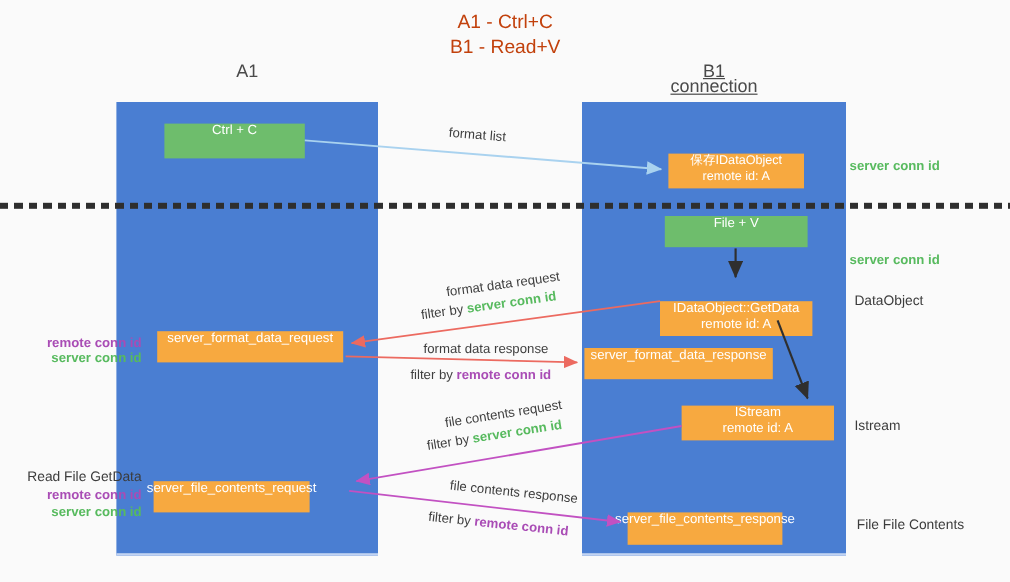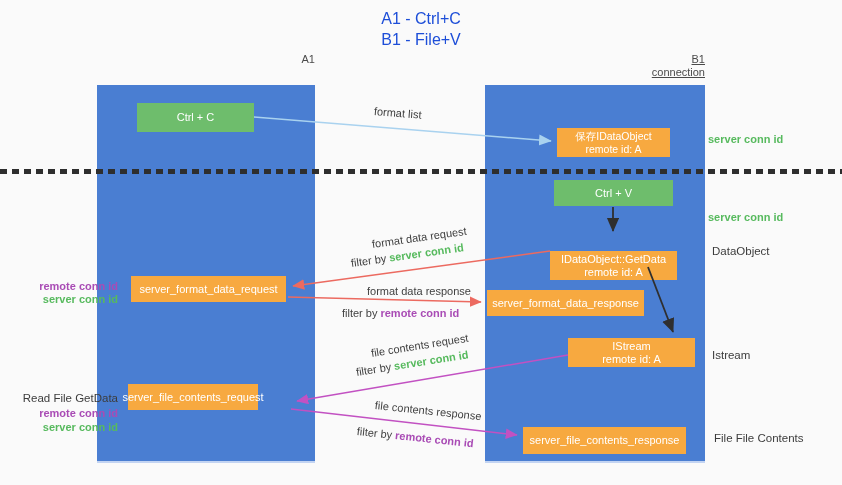--- a/index.html
+++ b/index.html
@@ -1,32 +1,32 @@
 <!DOCTYPE html>
 <html style="--column-blue: #4a7ed2; --box-green: #6ebd6c; --box-orange: #f7a940; --green-text: #57ba5e; --purple-text: #a94cb5; --red-arrow: #ec6a60; --magenta-arrow: #c251c2; --light-blue-arrow: #a9d2ef; --black-arrow: #2f2f2f;"><head>
 <meta charset="utf-8">
 <style>
   html,body{margin:0;padding:0;background:#fafafa;font-family:"Liberation Sans",sans-serif;}
   .canvas{position:relative;width:842px;height:485px;background:#fafafa;overflow:hidden;}
 
   .title{position:absolute;left:0;top:8px;width:842px;text-align:center;z-index:6;}
-  .title div{font-size:16px;line-height:21px;color:#1d4ed8;}
+  .title div{font-size:16px;line-height:21px;color:#c2410c;}
 
   .col{position:absolute;top:85px;height:376px;background:var(--column-blue);z-index:1;border-bottom:2px solid #c3d4f2;}
   .col-left{left:97px;width:218px;}
   .col-right{left:485px;width:220px;}
 
-  .col-header{position:absolute;top:53px;text-align:right;font-size:11px;line-height:13px;color:#4a4a4a;z-index:6;}
+  .col-header{position:absolute;top:53px;text-align:center;font-size:15px;line-height:13px;color:#4a4a4a;z-index:6;}
   .col-header.left{left:97px;width:218px;}
   .col-header.right{left:485px;width:220px;text-decoration:underline;}
 
   .dotted{position:absolute;left:0;top:169px;width:842px;height:5px;z-index:3;
     background:repeating-linear-gradient(90deg,#2e2e2e 0 7px,transparent 7px 12px);}
 
-  .box{position:absolute;z-index:4;display:flex;flex-direction:column;align-items:center;justify-content:center;
+  .box{position:absolute;z-index:4;display:flex;flex-direction:column;align-items:center;
     color:#fff;font-size:11px;line-height:13px;text-align:center;}
   .box.green{background:var(--box-green);}
   .box.orange{background:var(--box-orange);}
 
   .side-label{position:absolute;z-index:6;font-size:11.5px;color:#3c3c3c;white-space:nowrap;}
   .side-label.green{color:var(--green-text);font-weight:bold;font-size:11px;}
   .side-label.purple{color:var(--purple-text);font-weight:bold;font-size:11px;}
   .side-label.right-align{text-align:right;width:118px;left:0;}
 
   .arrow-label{position:absolute;z-index:6;font-size:11px;color:#3f3f3f;white-space:nowrap;transform-origin:left center;}
@@ -36,21 +36,21 @@
 
   svg.arrows{position:absolute;left:0;top:0;z-index:5;pointer-events:none;}
 </style>
 </head>
 <body>
 
 <div class="canvas">
 
   <div class="title">
     <div>A1 - Ctrl+C</div>
-    <div>B1 - File+V</div>
+    <div>B1 - Read+V</div>
   </div>
 
   <div class="col-header left">
     <div>A1</div>
   </div>
   <div class="col-header right">
     <div>B1</div>
     <div>connection</div>
   </div>
 
@@ -62,46 +62,46 @@
   <div class="box green" style="left:137px;top:103px;width:117px;height:29px">
     <div>Ctrl + C</div>
   </div>
 
   <div class="box orange" style="left:557px;top:128px;width:113px;height:29px;font-size:10.5px">
     <div>保存IDataObject</div>
     <div>remote id: A</div>
   </div>
 
   <div class="box green" style="left:554px;top:180px;width:119px;height:26px">
-    <div>Ctrl + V</div>
+    <div>File + V</div>
   </div>
 
   <div class="box orange" style="left:550px;top:251px;width:127px;height:29px">
     <div>IDataObject::GetData</div>
     <div>remote id: A</div>
   </div>
 
   <div class="box orange" style="left:131px;top:276px;width:155px;height:26px">
     <div>server_format_data_request</div>
   </div>
 
   <div class="box orange" style="left:487px;top:290px;width:157px;height:26px">
     <div>server_format_data_response</div>
   </div>
 
   <div class="box orange" style="left:568px;top:338px;width:127px;height:29px">
     <div>IStream</div>
     <div>remote id: A</div>
   </div>
 
-  <div class="box orange" style="left:128px;top:384px;width:130px;height:26px">
+  <div class="box orange" style="left:128px;top:401px;width:130px;height:26px">
     <div>server_file_contents_request</div>
   </div>
 
-  <div class="box orange" style="left:523px;top:427px;width:163px;height:27px">
+  <div class="box orange" style="left:523px;top:427px;width:129px;height:27px">
     <div>server_file_contents_response</div>
   </div>
 
   <svg class="arrows" width="842" height="485" viewBox="0 0 842 485">
     <defs>
       <marker id="m-blue" markerWidth="9" markerHeight="8" refX="7.5" refY="3.5" orient="auto">
         <path d="M0,0 L8,3.5 L0,7 Z" style="fill:var(--light-blue-arrow)"></path>
       </marker>
       <marker id="m-red" markerWidth="9" markerHeight="8" refX="7.5" refY="3.5" orient="auto">
         <path d="M0,0 L8,3.5 L0,7 Z" style="fill:var(--red-arrow)"></path>
@@ -122,21 +122,21 @@
     <line x1="291" y1="409" x2="517" y2="435" style="stroke:var(--magenta-arrow)" stroke-width="1.5" marker-end="url(#m-magenta)"></line>
   </svg>
 
   <div class="arrow-label" style="left:374px;top:105px;transform:rotate(4.5deg)">format list</div>
 
   <div class="arrow-label" style="left:372px;top:238px;transform:rotate(-8deg)">format data request</div>
   <div class="arrow-label" style="left:351px;top:257px;transform:rotate(-8deg)">
     <span>filter by</span><span class="kw green">server conn id</span>
   </div>
 
-  <div class="arrow-label" style="left:367px;top:285px">format data response</div>
+  <div class="arrow-label" style="left:353px;top:285px">format data response</div>
   <div class="arrow-label" style="left:342px;top:307px">
     <span>filter by</span><span class="kw purple">remote conn id</span>
   </div>
 
   <div class="arrow-label" style="left:371px;top:347px;transform:rotate(-9deg)">file contents request</div>
   <div class="arrow-label" style="left:356px;top:366px;transform:rotate(-9deg)">
     <span>filter by</span><span class="kw green">server conn id</span>
   </div>
 
   <div class="arrow-label" style="left:375px;top:399px;transform:rotate(6deg)">file contents response</div>

